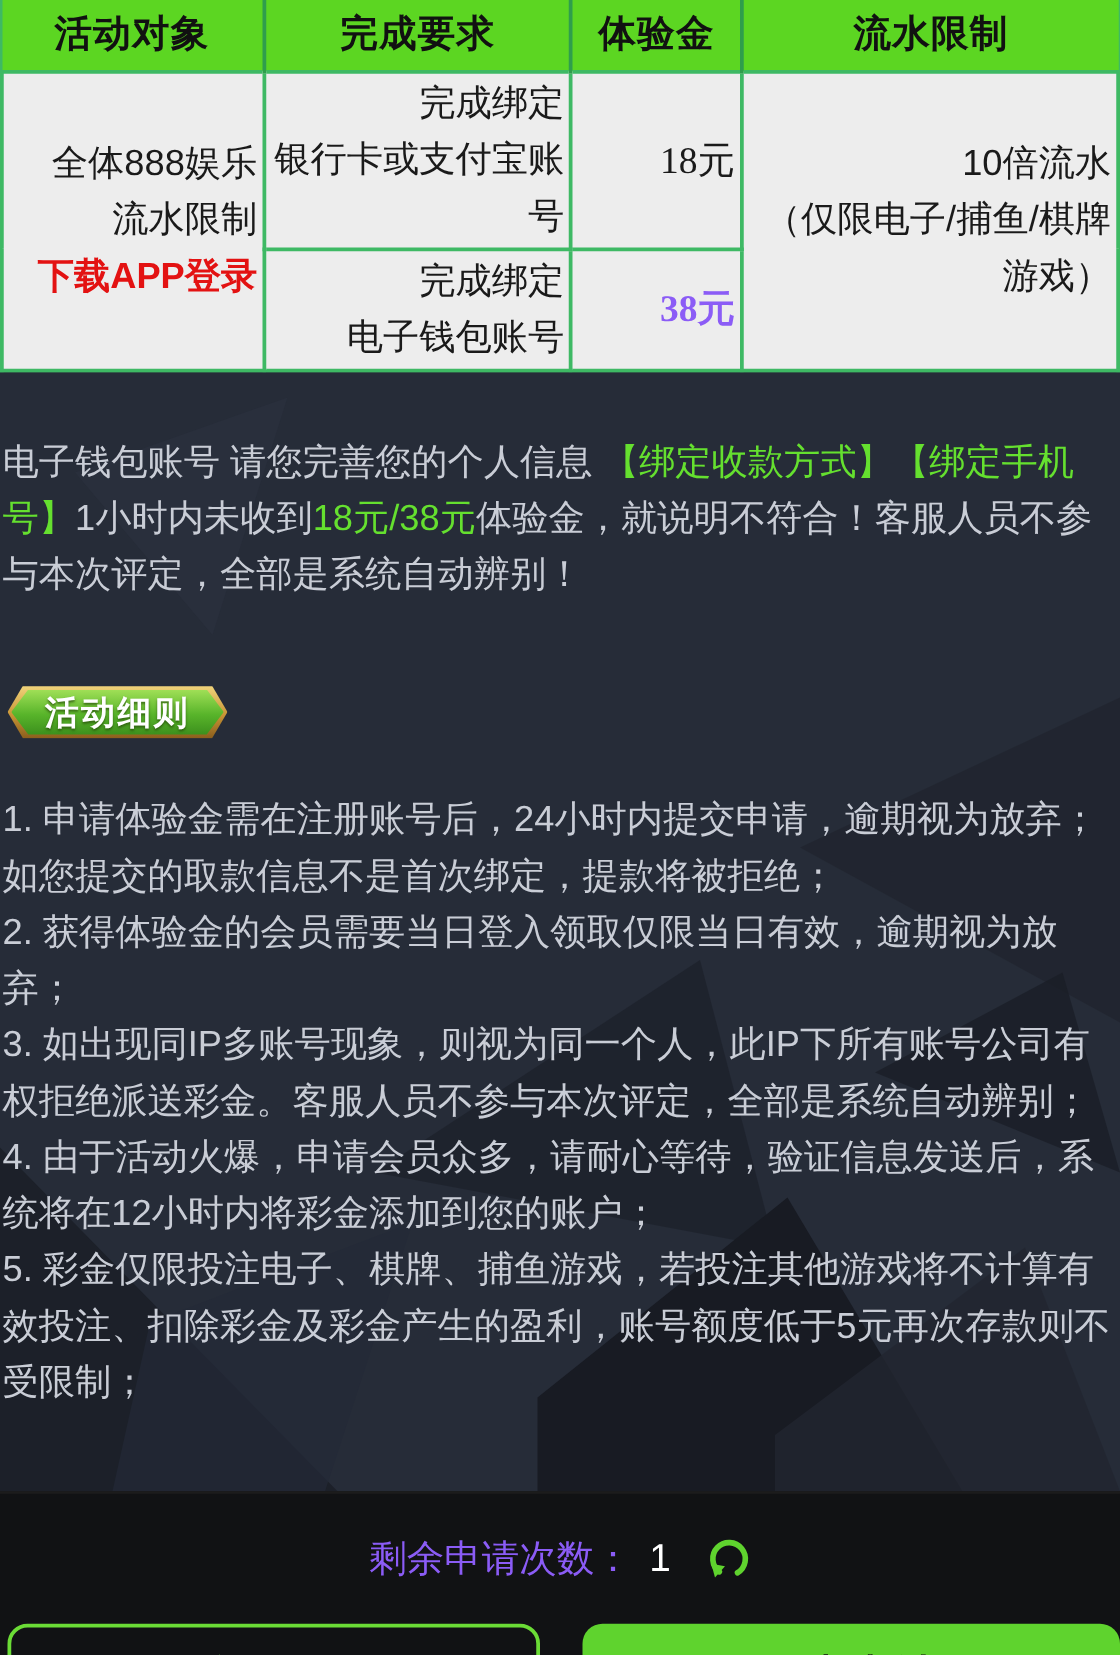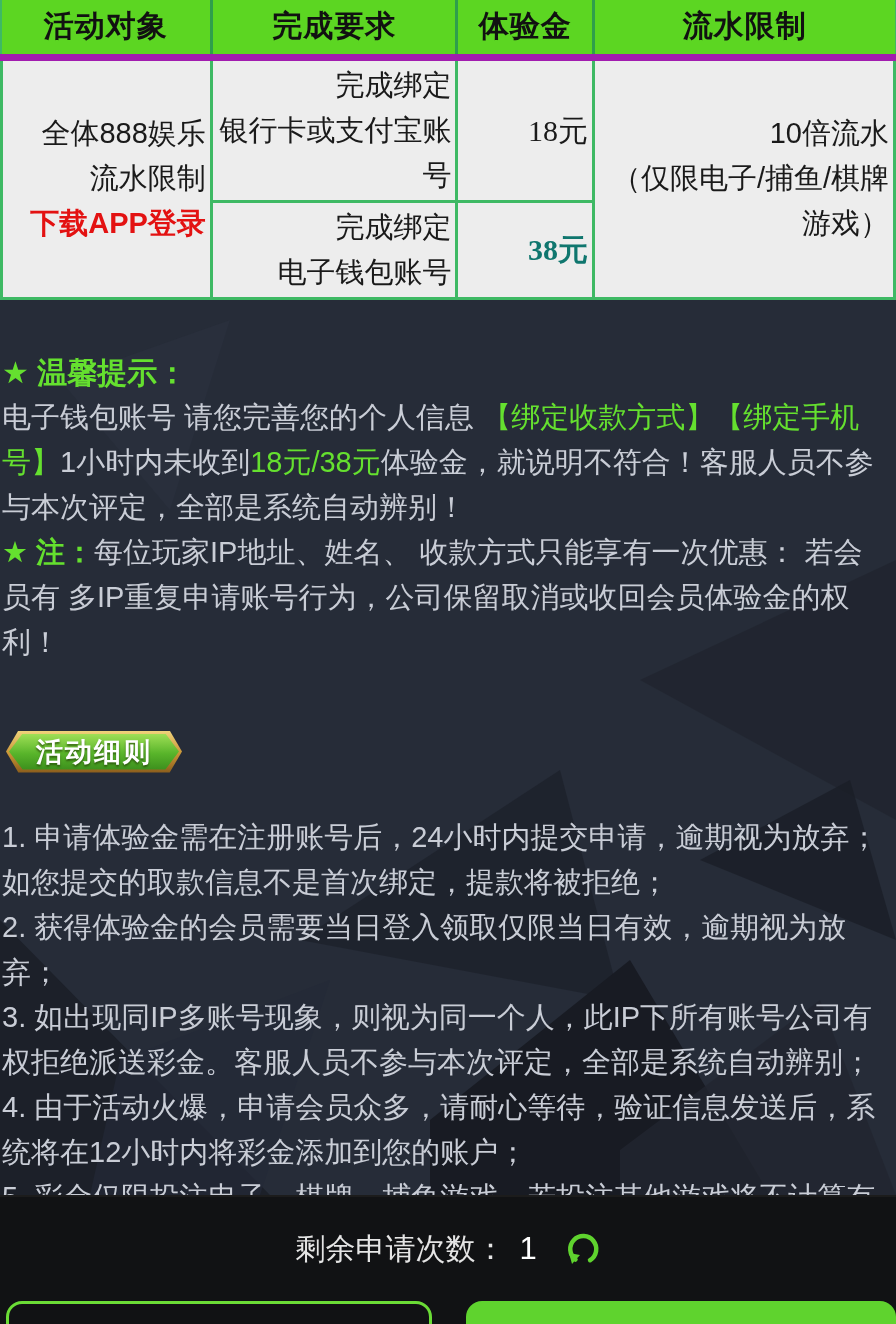--- a/index.html
+++ b/index.html
@@ -8,33 +8,33 @@
     font-family: "Liberation Sans", "DejaVu Sans", sans-serif;
   }
   body { background: #262c38; position: relative; min-height: 1324px; overflow: hidden; }
 
   
   .promo-table { width: 896px; background: #3eb964; }
   table { border-collapse: collapse; width: 100%; table-layout: fixed; }
   col.c1 { width: 23.5%; } col.c2 { width: 27.5%; } col.c3 { width: 15.3%; } col.c4 { width: 33.7%; }
   th {
     background: #5cd622; color: #111; font-size: 30px; font-weight: 700;
-    height: 57px; border-right: 3px solid #2f9e4c; border-bottom: 7px solid #a21caf;
+    height: 57px; border-right: 3px solid #2f9e4c; border-bottom: 1px solid #a21caf;
     text-align: center; letter-spacing: 1px;
   }
   th:last-child { border-right: none; }
   td {
     background: #ededed; border: 3px solid #3eb964; color: #1a1a1a;
     font-size: 29px; text-align: right; height: 86px; line-height: 45px;
     padding: 2px 4px;
   }
   .cell-line { display: block; }
   .red-bold { color: #e31212; font-weight: 700; }
   .bonus { font-family: Liberation Serif, serif; font-size: 30px; margin-top: 40px; }
-  .bonus-red { color: #0f766e; font-weight: 700; }
+  .bonus-red { color: #8b5cf6; font-weight: 700; }
 
   
   .content {
     position: relative; width: 896px; height: 895px;
     background: #262c38; overflow: hidden;
   }
   .poly-bg { position: absolute; inset: 0; z-index: 0; }
   .content-inner { position: relative; z-index: 1; padding: 50px 6px 0 2px; }
   .green { color: #65e02f; }
   .bold { font-weight: 700; }
@@ -65,21 +65,21 @@
 
   
   .footer {
     position: relative; width: 896px; height: 196px; background: #111214;
     border-top: 2px solid #1c1c1c;
   }
   .counter-row {
     display: flex; align-items: center; justify-content: center;
     padding-top: 32px; gap: 10px;
   }
-  .counter-label { color: #e5e5e5; font-size: 30px; }
+  .counter-label { color: #8b5cf6; font-size: 30px; }
   .counter-value { color: #ffffff; font-size: 31px; margin: 0 10px 0 4px; }
   .refresh-icon { width: 36px; height: 36px; margin-left: 8px; }
   .refresh-label { color: #5fd32e; font-size: 30px; }
   .buttons-row {
     position: absolute; left: 6px; right: 0; top: 104px;
     display: flex; gap: 34px;
   }
   .back-btn {
     width: 426px; height: 84px; background: transparent;
     border: 3px solid #6bdc36; border-radius: 16px;
@@ -145,25 +145,21 @@
     <polygon points="60,80 230,20 170,210" fill="#2b3140" opacity="0.5"></polygon>
     <polygon points="640,380 896,260 896,520" fill="#20242e" opacity="0.8"></polygon>
     <polygon points="300,640 560,470 620,700" fill="#1e222c" opacity="0.9"></polygon>
     <polygon points="0,620 270,895 0,895" fill="#1c2029"></polygon>
     <polygon points="430,820 630,660 770,895 430,895" fill="#181b23"></polygon>
     <polygon points="620,850 820,700 896,895 620,895" fill="#22262f" opacity="0.8"></polygon>
     <polygon points="120,760 330,680 260,895 90,895" fill="#242938" opacity="0.7"></polygon>
     <polygon points="700,560 850,480 896,640" fill="#1a1e27" opacity="0.8"></polygon>
   </svg>
   <div class="content-inner">
-    <div class="tips-title">
-      <span class="green bold">★ 温馨提示：</span>
-    </div>
     <p class="tips-body"><span>电子钱包账号 请您完善您的个人信息 </span><span class="green">【绑定收款方式】【绑定手机号】</span><span>1小时内未收到</span><span class="green">18元/38元</span><span>体验金，就说明不符合！客服人员不参与本次评定，全部是系统自动辨别！</span></p>
-    <p class="note-body"><span class="green bold">★ 注：</span><span>每位玩家IP地址、姓名、 收款方式只能享有一次优惠： 若会员有 多IP重复申请账号行为，公司保留取消或收回会员体验金的权利！</span></p>
 
     <div class="badge">
       <div class="badge-inner">
         <span>活动细则</span>
       </div>
     </div>
 
     <div class="rules">
       <p>1. 申请体验金需在注册账号后，24小时内提交申请，逾期视为放弃；如您提交的取款信息不是首次绑定，提款将被拒绝；</p>
       <p>2. 获得体验金的会员需要当日登入领取仅限当日有效，逾期视为放弃；</p>

